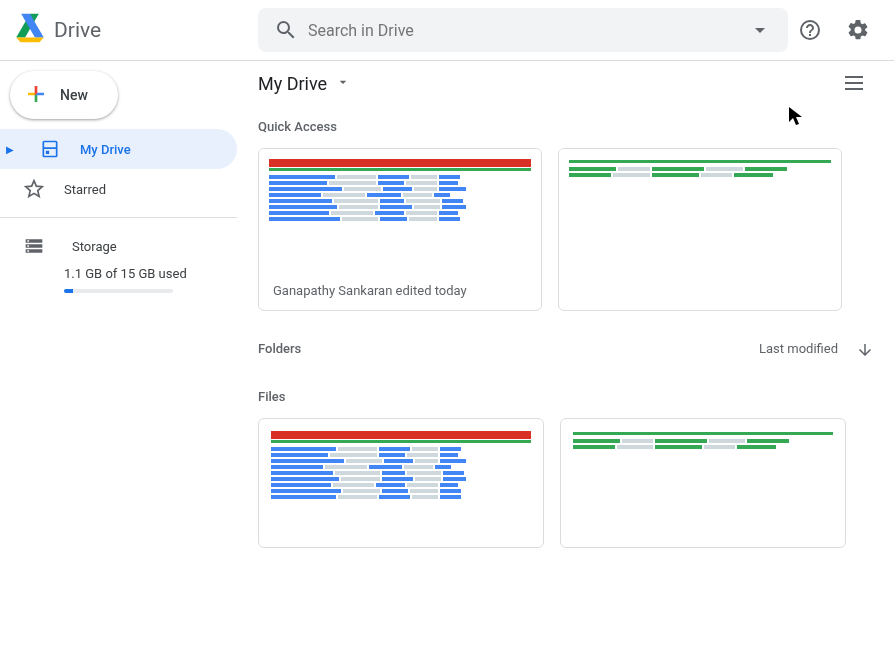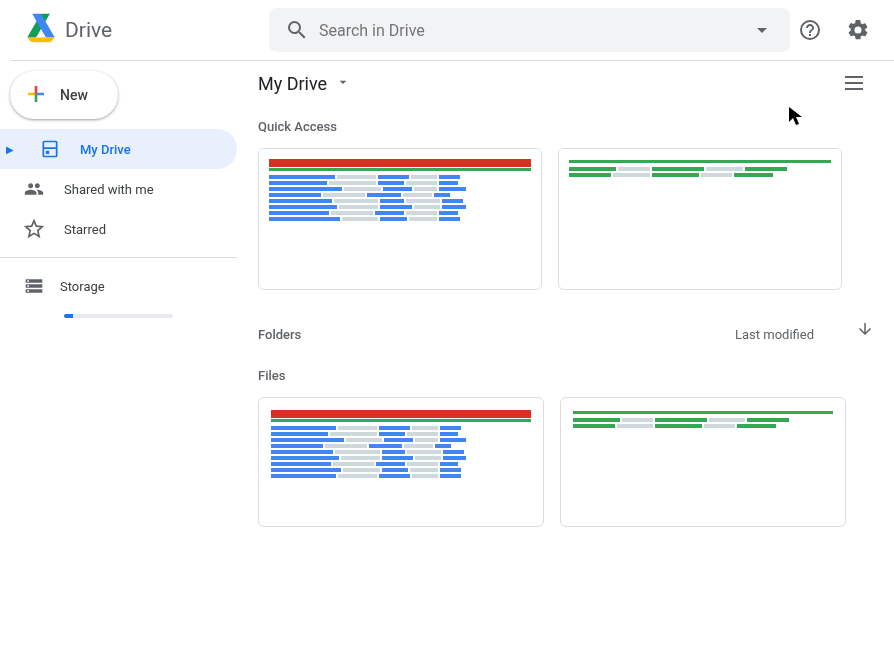--- a/index.html
+++ b/index.html
@@ -1,20 +1,20 @@
 <!DOCTYPE html>
 <html><head>
 <meta charset="utf-8">
 <style>
   :root { --blue:#1a73e8; --text:#3c4043; --muted:#5f6368; --border:#dadce0; --surface:#fff; }
   * { box-sizing: border-box; font-family: Roboto, "Helvetica Neue", Arial, sans-serif; }
   body { margin:0; width:894px; height:662px; background:#fff; color:var(--text); overflow:hidden; }
 
   
-  .header { display:flex; align-items:center; height:61px; padding:0 16px 0 14px; border-bottom:1px solid var(--border);margin-left:11px; }
+  .header { display:flex; align-items:center; height:61px; padding:0 16px 0 14px; border-bottom:1px solid var(--border); }
   .brand { display:flex; align-items:center; gap:8px; width:244px; }
   .brand-name { font-size:21px; color:#5f6368; }
   .searchbar { flex:1; max-width:530px; height:44px; background:#f1f3f4; border-radius:8px; display:flex; align-items:center; padding:0 8px; }
   .searchbar .icon-btn { width:40px; height:40px; display:flex; align-items:center; justify-content:center; border-radius:50%; color:#5f6368; }
   .searchbar input { flex:1; border:0; background:transparent; font-size:16px; color:#5f6368; outline:none; }
   .hdr-actions { display:flex; align-items:center; gap:8px; margin-left:auto; }
   .icon-btn { width:40px; height:40px; display:flex; align-items:center; justify-content:center; color:#5f6368; cursor:pointer; border-radius:50%; }
   .icon-btn svg { width:24px; height:24px; }
 
   
@@ -23,21 +23,21 @@
   .new-btn { margin:0 0 10px 10px; height:48px; width:108px; border-radius:24px; background:#fff; box-shadow:0 1px 2px rgba(60,64,67,.3),0 1px 3px 1px rgba(60,64,67,.15); display:flex; align-items:center; gap:12px; padding:0 20px 0 14px; cursor:pointer; }
   .new-btn span { font-size:14px; font-weight:500; color:#3c4043; }
   .nav { list-style:none; margin:8px 0 0 0; padding:0; }
   .nav li { height:40px; display:flex; align-items:center; padding:0 16px 0 24px; font-size:13px; color:var(--text); cursor:pointer; border-top-right-radius:20px; border-bottom-right-radius:20px; gap:20px; }
   .nav li .nav-icon { width:20px; height:20px; color:#5f6368; display:flex; align-items:center; justify-content:center; }
   .nav li.active { background:#e8f0fe; color:var(--blue); font-weight:500; }
   .nav li.active .nav-icon { color:var(--blue); }
   .nav li.active .expand { color:var(--blue); }
   .expand { position:relative; width:10px; margin-left:-18px; margin-right:4px; color:#5f6368; font-size:10px; }
   .nav-sep { border-top:1px solid var(--border); margin:8px 0; }
-  .storage-row { height:40px; display:flex; align-items:center; padding-left:24px; gap:16px; font-size:13px; color:var(--text); }
+  .storage-row { height:40px; display:flex; align-items:center; padding-left:24px; gap:28px; font-size:13px; color:var(--text); }
   .storage-row .nav-icon { width:20px; height:20px; color:#5f6368; display:flex; }
   .storage-info { padding-left:64px; font-size:13px; color:var(--text); }
   .storage-bar { margin:8px 64px 0 64px; height:4px; background:#e8eaed; border-radius:2px; overflow:hidden; }
   .storage-bar > div { height:100%; width:8%; background:var(--blue); }
   .buy-link { padding-left:64px; margin-top:18px; font-size:14px; color:var(--blue); cursor:pointer; }
 
   .main { flex:1; display:flex; flex-direction:column; overflow:hidden; }
   .toolbar { display:flex; align-items:center; height:48px; padding:0 20px; }
   .crumb { display:flex; align-items:center; gap:8px; font-size:18px; color:#202124; cursor:pointer; }
   .toolbar-spacer { flex:1; }
@@ -49,21 +49,21 @@
   .qa-card.qa2 { width:284px; }
   .qa-thumb { height:118px; background:#fff; display:flex; align-items:center; justify-content:center; padding:10px; }
   .qa-meta { padding:10px 14px 12px 14px; }
   .qa-meta .t { font-size:13px; font-weight:500; color:#3c4043; display:flex; align-items:center; gap:10px; }
   .qa-meta .s { font-size:13px; color:#5f6368; margin-top:6px; }
   .sheets-icon { width:16px; height:16px; background:#0f9d58; border-radius:2px; position:relative; }
   .sheets-icon::before, .sheets-icon::after { content:""; position:absolute; background:#fff; }
   .sheets-icon::before { left:4px; right:4px; top:5px; height:1px; box-shadow:0 3px 0 #fff, 0 6px 0 #fff; }
   .sheets-icon::after { top:4px; bottom:4px; left:7px; width:1px; }
 
-  .fhdr { display:flex; align-items:flex-end; margin-top:30px;gap:24px; }
+  .fhdr { display:flex; align-items:flex-start; margin-top:30px; }
   .fhdr .section-title { margin:0; }
   .sortlbl { margin-left:auto; font-size:13px; color:#5f6368; cursor:pointer; }
   .sortarrow { margin-left:18px; color:#5f6368; cursor:pointer; }
 
   .folder-row { display:flex; gap:16px; margin-top:14px; }
   .folder-chip { width:286px; height:48px; border:1px solid var(--border); border-radius:6px; display:flex; align-items:center; padding:0 16px; gap:16px; font-size:13px; font-weight:500; color:#3c4043; cursor:pointer; }
   .folder-icon { width:20px; height:16px; color:#5f6368; }
 
   .file-row { display:flex; gap:16px; margin-top:14px; }
   .file-card { width:286px; height:130px; border:1px solid var(--border); border-radius:6px; background:#fff; display:flex; align-items:center; justify-content:center; padding:12px; cursor:pointer; overflow:hidden; }
@@ -142,43 +142,36 @@
         <span class="nav-icon">
           <svg viewBox="0 0 24 24" width="20" height="20" fill="currentColor">
               <path d="M19 2H5a2 2 0 00-2 2v16a2 2 0 002 2h14a2 2 0 002-2V4a2 2 0 00-2-2zM5 4h14v6H5V4zm0 16v-8h14v8H5zm2-6h4v4H7v-4z"></path>
             </svg>
         </span>
         <span>My Drive</span>
       </li>
       <li>
         <span class="nav-icon">
           <svg viewBox="0 0 24 24" width="20" height="20" fill="currentColor">
-              <path d="M16 11c1.66 0 3-1.34 3-3s-1.34-3-3-3-3 1.34-3 3 1.34 3 3 3zm-8 0c1.66 0 3-1.34 3-3S9.66 5 8 5 5 6.34 5 8s1.34 3 3 3zm0 2c-2.33 0-7 1.17-7 3.5V19h14v-2.5C15 14.17 10.33 13 8 13zm8 0c-.29 0-.62.02-.97.05 1.16.84 1.97 1.97 1.97 3.45V19h6v-2.5c0-2.33-4.67-3.5-7-3.5z"></path>
-            </svg>
-        </span>
-        <span>Shared with me</span>
-      </li>
-      <li>
-        <span class="nav-icon">
-          <svg viewBox="0 0 24 24" width="20" height="20" fill="currentColor">
               <path d="M12 17.27L18.18 21l-1.64-7.03L22 9.24l-7.19-.61L12 2 9.19 8.63 2 9.24l5.46 4.73L5.82 21z" fill="none" stroke="currentColor" stroke-width="2"></path>
             </svg>
         </span>
         <span>Starred</span>
       </li>
     </ul>
     <div class="nav-sep"></div>
     <div class="storage-row">
       <span class="nav-icon">
         <svg viewBox="0 0 24 24" width="20" height="20" fill="currentColor">
             <path d="M2 20h20v-4H2v4zm2-3h2v2H4v-2zM2 4v4h20V4H2zm4 3H4V5h2v2zm-4 7h20v-4H2v4zm2-3h2v2H4v-2z"></path>
           </svg>
       </span>
       <span>Storage</span>
     </div>
+    <div class="storage-info">1.1 GB of 15 GB used</div>
     <div class="storage-bar">
         <div></div>
       </div>
   </div>
 
   <div class="main">
     <div class="toolbar">
       <div class="crumb">
         <span>My Drive</span>
         <span>
@@ -258,20 +251,21 @@
                     <i style="width:27%"></i>
                     <i class="g" style="width:14%"></i>
                     <i style="width:10%"></i>
                     <i class="g" style="width:11%"></i>
                     <i style="width:8%"></i>
                   </div>
               </div>
             </div>
           </div>
           <div class="qa-meta">
+            <div class="s">Ganapathy Sankaran edited today</div>
           </div>
         </div>
         <div class="qa-card qa2">
           <div class="qa-thumb">
             <div class="sheet-thumb wide-thumb">
               <div class="greenbar"></div>
               <div class="rows">
                 <div>
                     <i style="width:18%"></i>
                     <i class="g" style="width:12%"></i>

